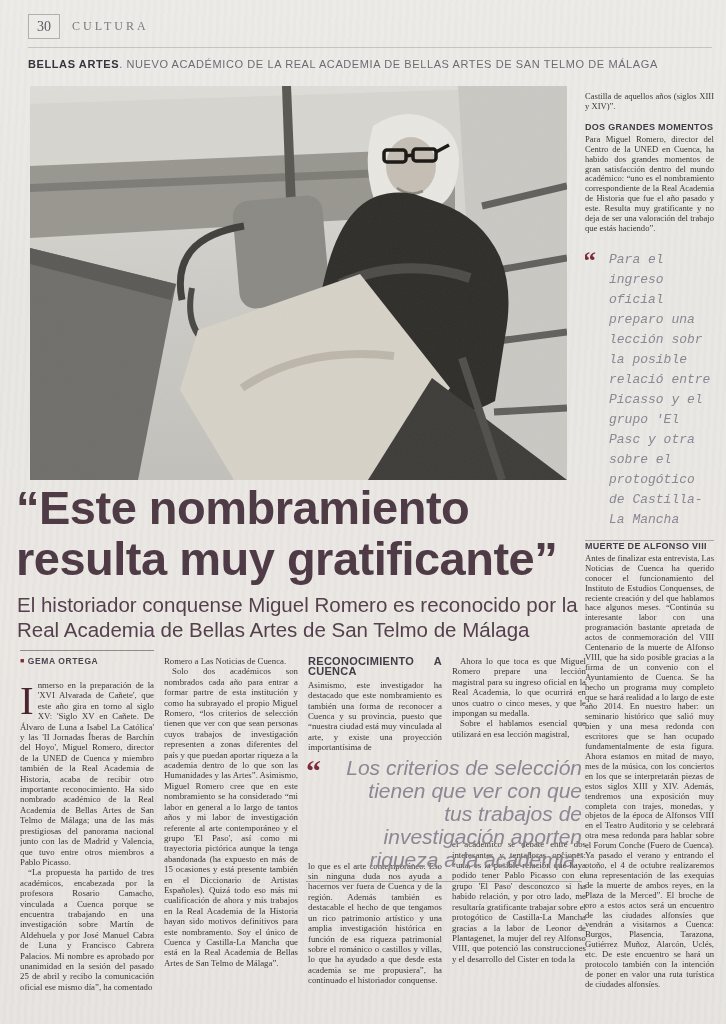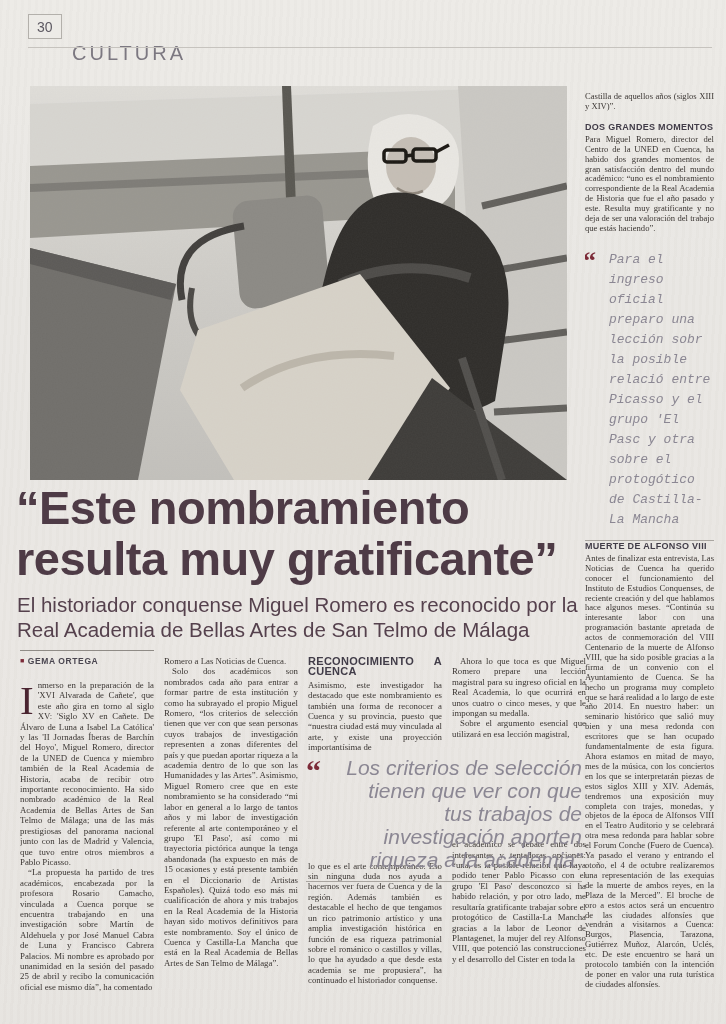--- a/index.html
+++ b/index.html
@@ -6,23 +6,23 @@
   .page{
     position:relative;width:726px;height:1024px;margin:0 auto;
     background:linear-gradient(180deg,#edebe7 0%,#e9e7e3 28%,#eae7e3 62%,#e7e4e0 100%);
     overflow:hidden;
     font-family:"Liberation Serif",serif;color:#3c3735;
   }
   .tex{position:absolute;inset:0;pointer-events:none;
     background:repeating-linear-gradient(93deg,rgba(120,115,110,0.025) 0 3px,rgba(255,255,255,0.02) 3px 7px);
   }
   
-  .masthead{position:absolute;top:14px;left:28px;right:14px;height:30px;font-family:Liberation Sans, sans-serif;}
+  .masthead{position:absolute;top:14px;left:28px;right:14px;height:30px;font-family:Liberation Serif, serif;}
   .page-num{position:absolute;left:0;top:0;border:1px solid #b3b0ab;padding:4px 8px 3px;font-size:14px;color:#5d5962;background:#edebe7;}
-  .section-name{position:absolute;left:44px;top:5px;font-size:20px;letter-spacing:3px;color:#7c7881;margin-top:23px;}
+  .section-name{position:absolute;left:44px;top:5px;font-size:12px;letter-spacing:3px;color:#7c7881;}
   .mast-right{position:absolute;right:0;top:0;text-align:right;}
   .paper-name{font-size:10.5px;font-weight:bold;color:#3e3a42;}
   .dateline{font-size:9.5px;color:#8a868f;margin-top:2px;}
   .mast-rule{position:absolute;top:47px;left:28px;right:14px;height:1px;background:#c6c3be;}
   
   .kicker{position:absolute;top:58px;left:28px;right:10px;font-family:"Liberation Sans",sans-serif;font-size:11px;letter-spacing:.6px;color:#6e6a74;white-space:nowrap;}
   .kicker-label{font-weight:bold;color:#37323e;}
   
   .photo{position:absolute;top:86px;left:30px;width:537px;height:394px;display:block;filter:contrast(.97) brightness(1.01);}
   
@@ -65,20 +65,23 @@
 
 <div class="page">
   <div class="tex"></div>
 
   <header class="masthead">
     <div class="page-num">30</div>
     <div class="section-name">CULTURA</div>
   </header>
   <div class="mast-rule"></div>
 
+  <div class="kicker">
+    <span class="kicker-label">BELLAS ARTES</span><span class="kicker-rest">. NUEVO ACADÉMICO DE LA REAL ACADEMIA DE BELLAS ARTES DE SAN TELMO DE MÁLAGA</span>
+  </div>
 
   <svg class="photo" viewBox="0 0 537 394" preserveAspectRatio="none" role="img">
     <defs>
       <linearGradient id="wall" x1="0" y1="0" x2="0" y2="1">
         <stop offset="0" stop-color="#e1dfda"></stop>
           <stop offset="0.5" stop-color="#cfcdc8"></stop>
           <stop offset="1" stop-color="#c3c1bc"></stop>
       </linearGradient>
       <filter id="grain">
           <feTurbulence type="fractalNoise" baseFrequency="0.8" numOctaves="2" result="n"></feTurbulence>
@@ -148,21 +151,21 @@
 
   <div class="col col3">
     <h4 class="colhead">RECONOCIMIENTO A CUENCA</h4>
     <p>Asimismo, este investigador ha destacado que este nombramiento es también una forma de reconocer a Cuenca y su provincia, puesto que “nuestra ciudad está muy vinculada al arte, y existe una proyección importantísima de</p>
     <div class="gap3"></div>
     <p>lo que es el arte contemporáneo. Eso sin ninguna duda nos ayuda a hacernos ver fuera de Cuenca y de la región. Además también es destacable el hecho de que tengamos un rico patrimonio artístico y una amplia investigación histórica en función de esa riqueza patrimonial sobre el románico o castillos y villas, lo que ha ayudado a que desde esta academia se me propusiera”, ha continuado el historiador conquense.</p>
   </div>
 
   <div class="col col4">
     <p class="indent">Ahora lo que toca es que Miguel Romero prepare una lección magistral para su ingreso oficial en la Real Academia, lo que ocurrirá en unos cuatro o cinco meses, y que le impongan su medalla.</p>
-    <p class="indent">Sobre el argumento esencial que utilizará en esa lección magistral,</p>
+    <p class="indent">Sobre el hablamos esencial que utilizará en esa lección magistral,</p>
     <div class="gap4"></div>
     <p>el académico se debate entre dos interesantes y tentadoras opciones: “una, es la posible relación que haya podido tener Pablo Picasso con el grupo 'El Paso' desconozco si ha habido relación, y por otro lado, me resultaría gratificante trabajar sobre el protogótico de Castilla-La Mancha gracias a la labor de Leonor de Plantagenet, la mujer del rey Alfonso VIII, que potenció las construcciones y el desarrollo del Cister en toda la</p>
   </div>
 
   <div class="cquote">
     <span class="q-mark">“</span>
     <p class="q-text">Los criterios de selección tienen que ver con que tus trabajos de investigación aporten riqueza a la academia”</p>
   </div>
 
   <div class="sidebar">

